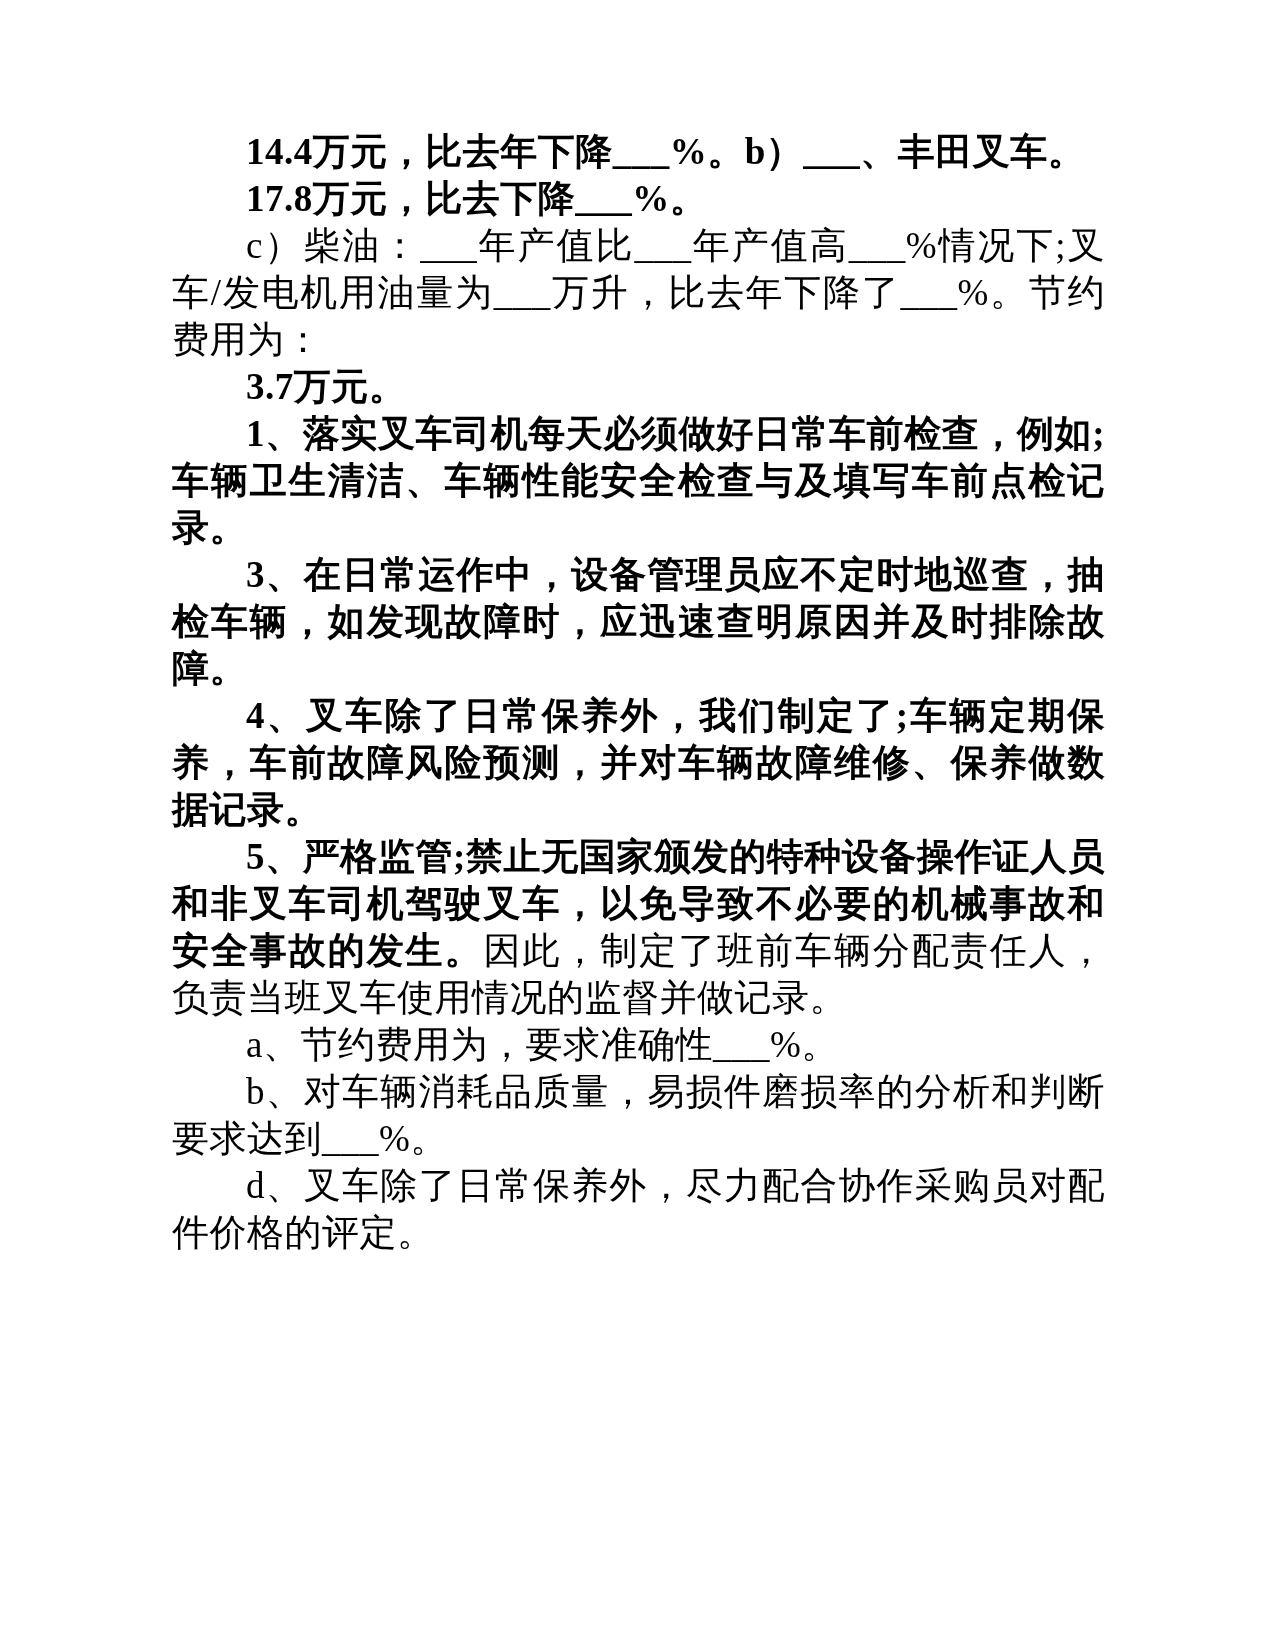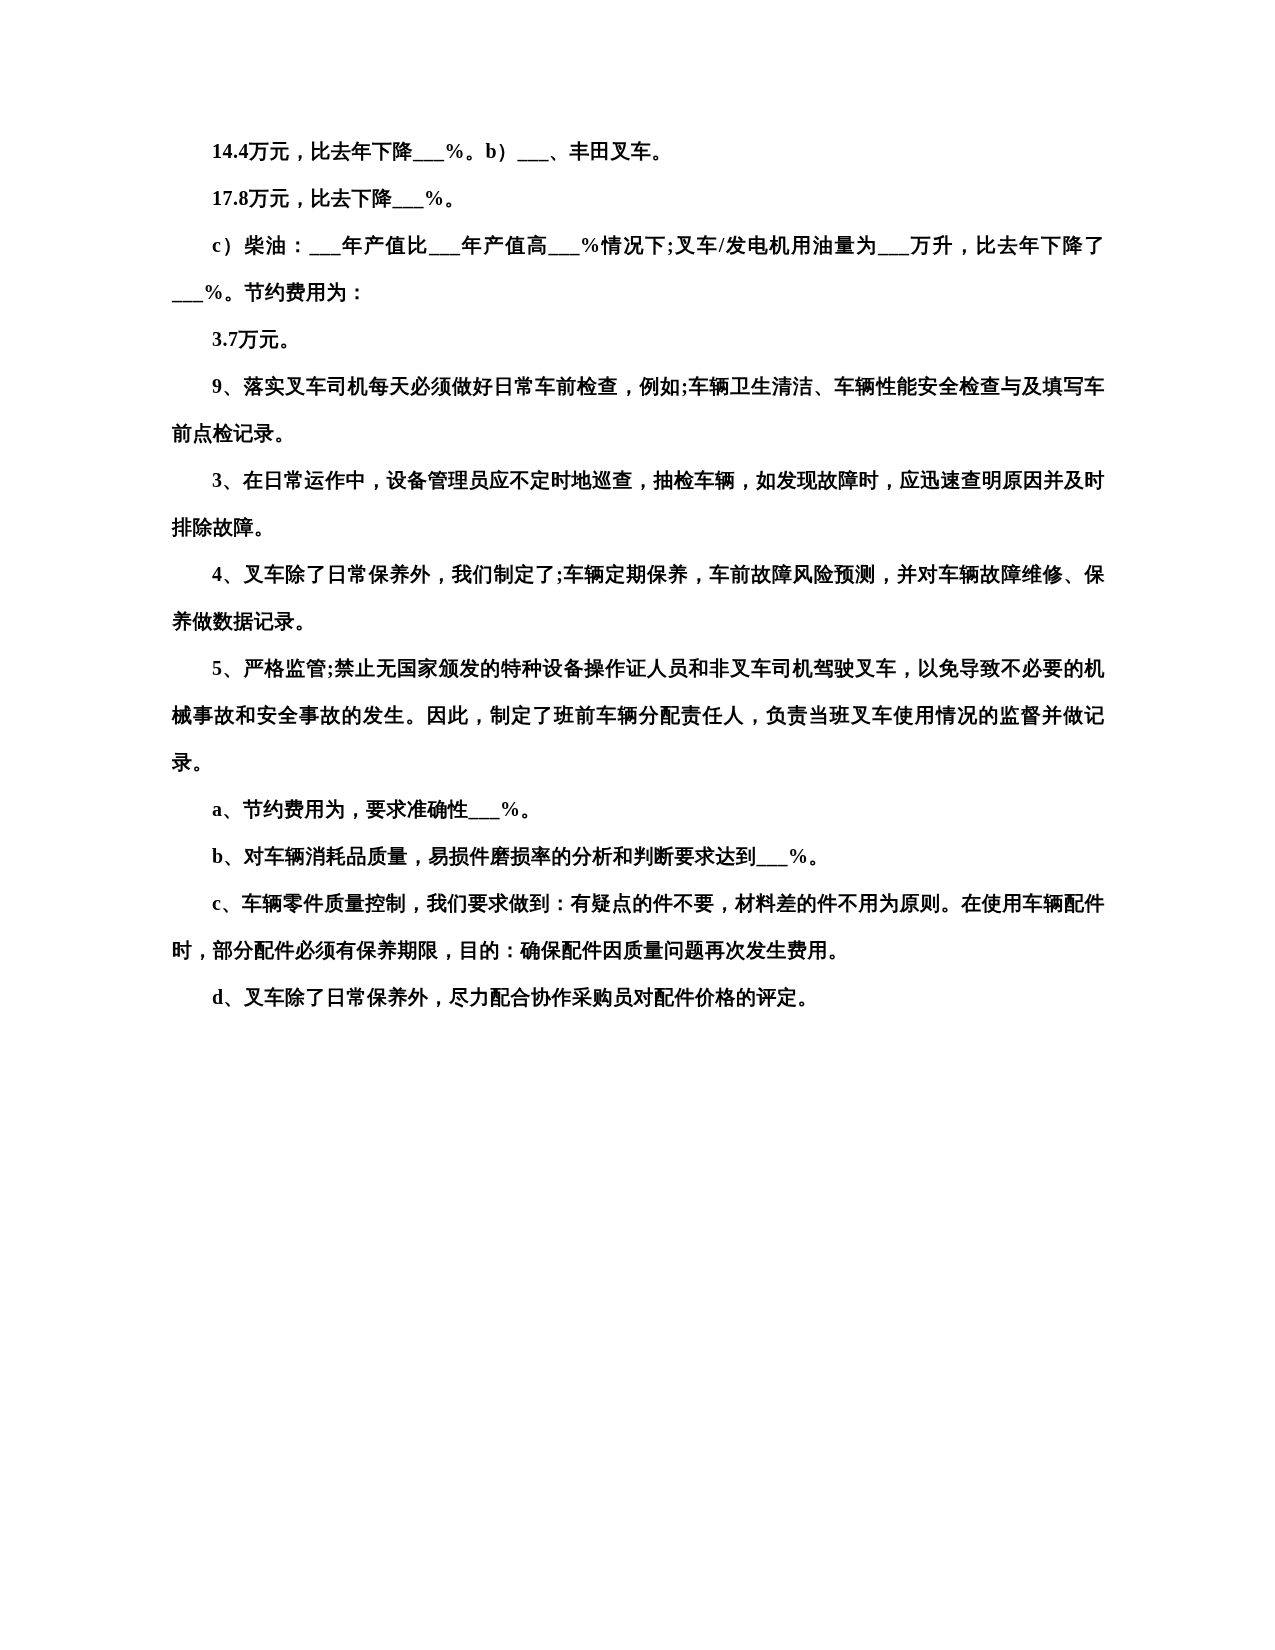--- a/index.html
+++ b/index.html
@@ -16,45 +16,44 @@
   .page {
     box-sizing: border-box;
     width: 1275px;
     height: 1650px;
     padding: 128px 170px 60px 172px;
     background: #ffffff;
     overflow: hidden;
   }
   .doc p {
     margin: 0;
-    font-size: 20px;
+    font-size: 37px;
     line-height: 47px;
     text-align: justify;
     text-indent: 2em;
     color: #000000;
     letter-spacing: 0.5px;
   }
   .doc p span.run-bold {
     font-weight: bold;
   }
   .doc p span.run-regular {
-    font-weight: bold;
+    font-weight: normal;
   }
 </style>
 </head>
 <body>
 
 <div class="page">
   <div class="doc">
       <p><span class="run-bold">14.4万元，比去年下降___%。b）___、丰田叉车。</span></p>
       <p><span class="run-bold">17.8万元，比去下降___%。</span></p>
       <p><span class="run-regular">c）柴油：___年产值比___年产值高___%情况下;叉车/发电机用油量为___万升，比去年下降了___%。节约费用为：</span></p>
       <p><span class="run-bold">3.7万元。</span></p>
-      <p><span class="run-bold">9、落实叉车司机每天必须做好日常车前检查，例如;车辆卫生清洁、车辆性能安全检查与及填写车前点检记录。</span></p>
+      <p><span class="run-bold">1、落实叉车司机每天必须做好日常车前检查，例如;车辆卫生清洁、车辆性能安全检查与及填写车前点检记录。</span></p>
       <p><span class="run-bold">3、在日常运作中，设备管理员应不定时地巡查，抽检车辆，如发现故障时，应迅速查明原因并及时排除故障。</span></p>
       <p><span class="run-bold">4、叉车除了日常保养外，我们制定了;车辆定期保养，车前故障风险预测，并对车辆故障维修、保养做数据记录。</span></p>
       <p><span class="run-bold">5、严格监管;禁止无国家颁发的特种设备操作证人员和非叉车司机驾驶叉车，以免导致不必要的机械事故和安全事故的发生。</span><span class="run-regular">因此，制定了班前车辆分配责任人，负责当班叉车使用情况的监督并做记录。</span></p>
       <p><span class="run-regular">a、节约费用为，要求准确性___%。</span></p>
       <p><span class="run-regular">b、对车辆消耗品质量，易损件磨损率的分析和判断要求达到___%。</span></p>
-      <p><span class="run-regular">c、车辆零件质量控制，我们要求做到：有疑点的件不要，材料差的件不用为原则。在使用车辆配件时，部分配件必须有保养期限，目的：确保配件因质量问题再次发生费用。</span></p>
       <p><span class="run-regular">d、叉车除了日常保养外，尽力配合协作采购员对配件价格的评定。</span></p>
     </div>
 </div>
 
 </body></html>

